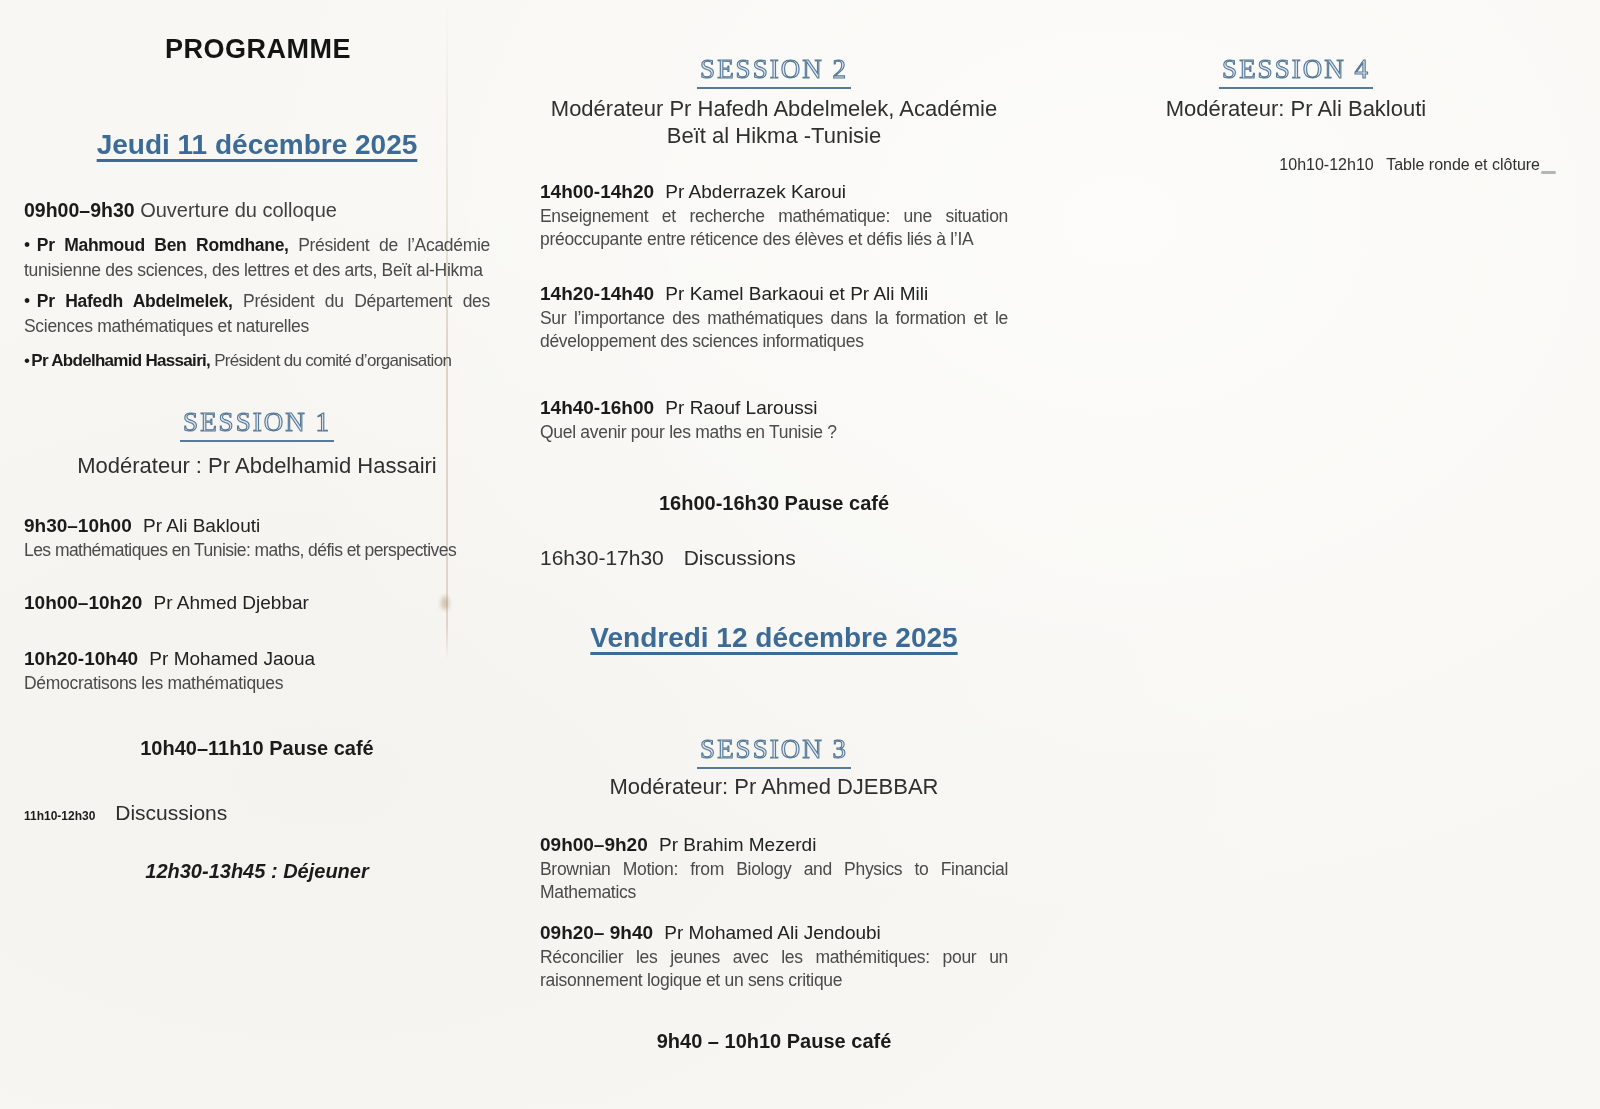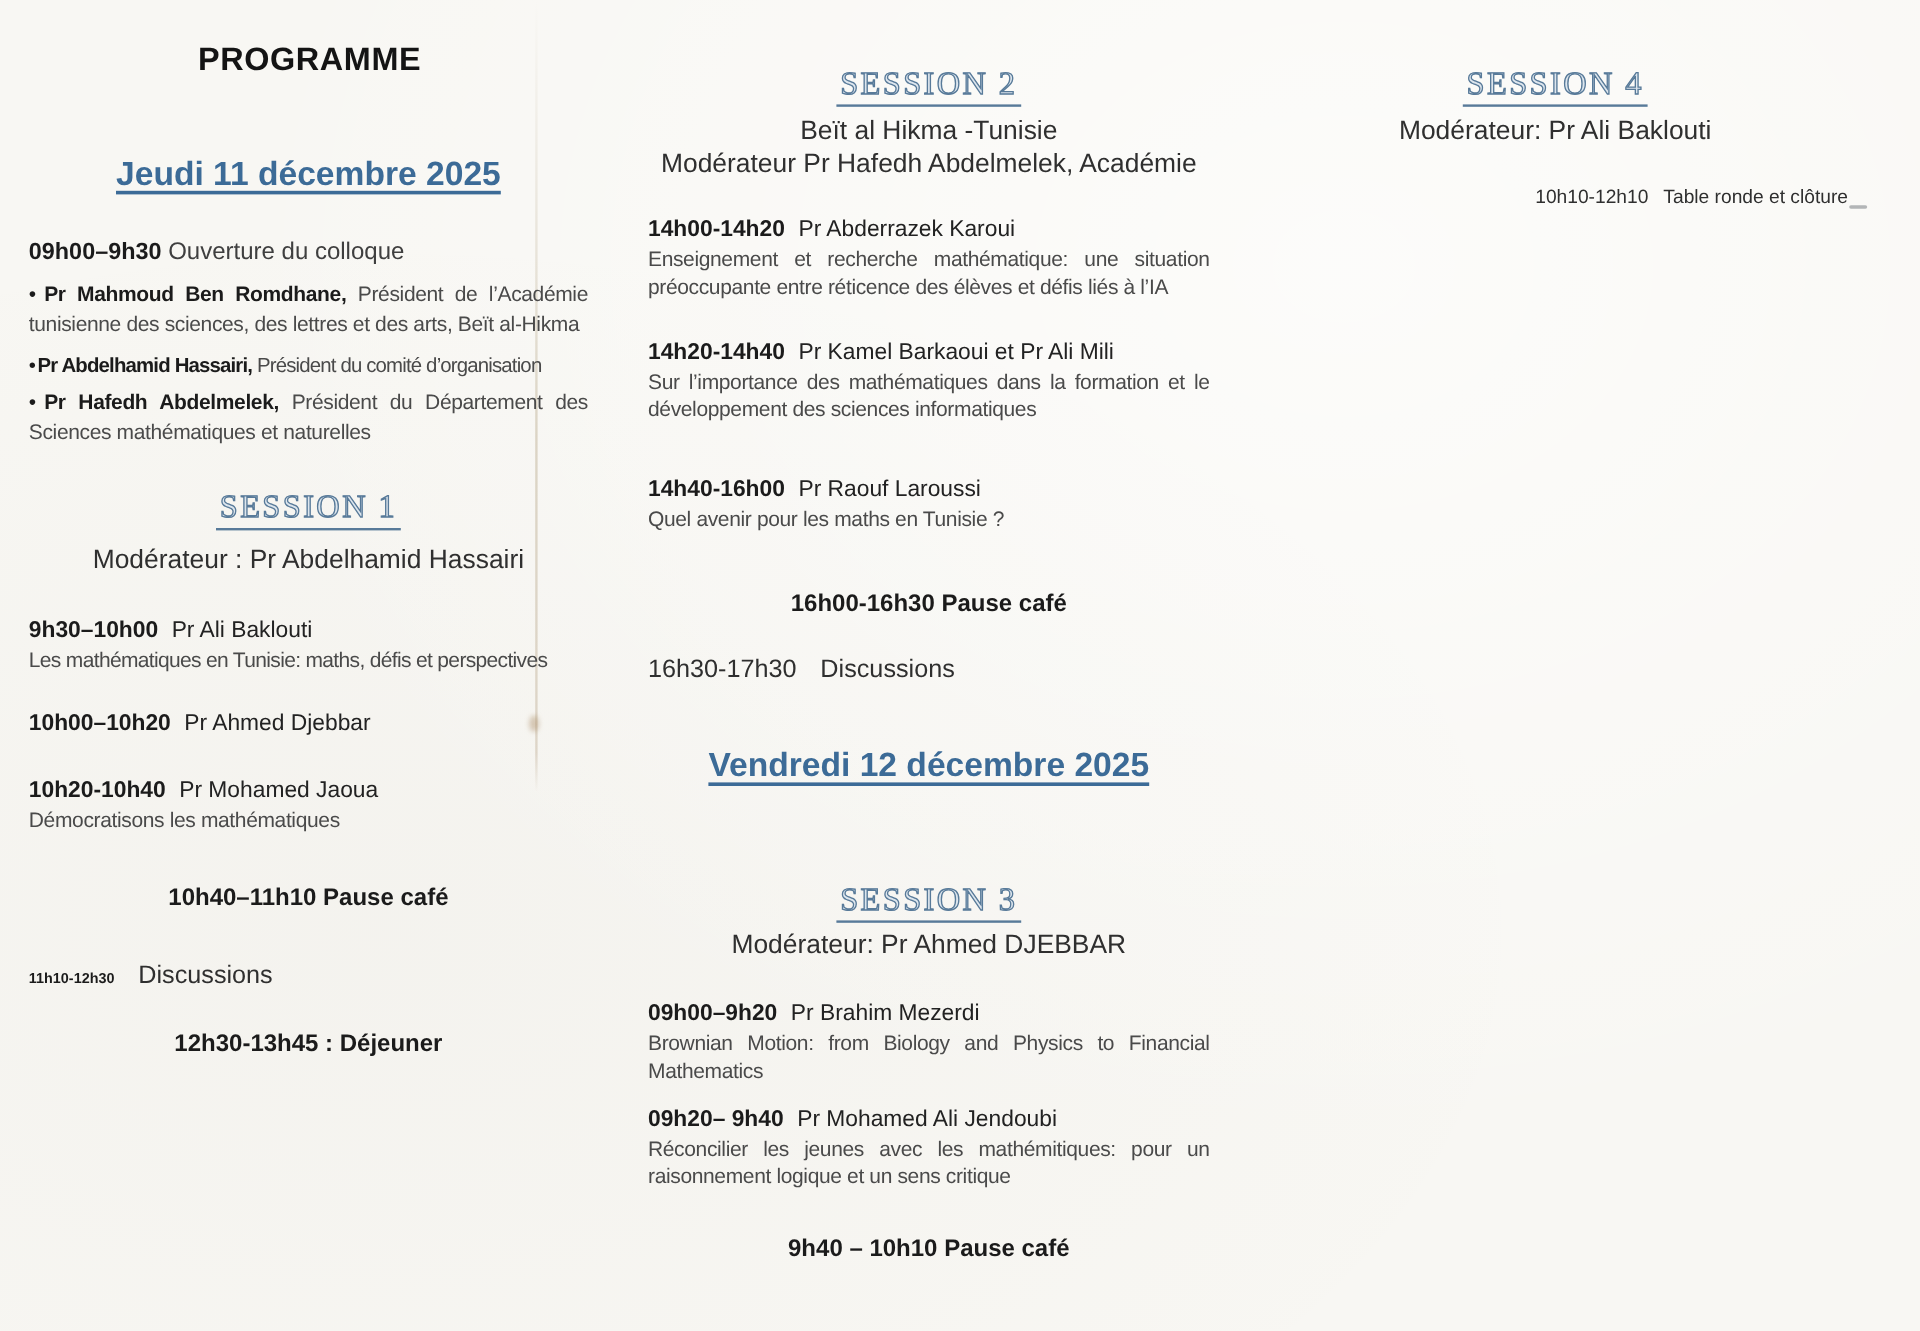--- a/index.html
+++ b/index.html
@@ -64,21 +64,21 @@
     font-size:17.5px;letter-spacing:-0.3px;line-height:23px;color:#4a4a4a;
     text-align:justify;
   }
   .fit1{letter-spacing:-0.55px;}
   .noj{text-align:left;}
 
   .pause{margin-top:40px;text-align:center;font-size:20px;font-weight:bold;color:#1b1b1b;line-height:26px;}
   .disc{font-size:21px;line-height:28px;color:#2f2f2f;}
   .disc b{color:#1b1b1b;font-size:12px;}
   .disc .speaker{margin-left:14px;}
-  .lunch{text-align:center;font-size:20px;font-weight:bold;color:#1b1b1b;line-height:26px;}
+  .lunch{text-align:center;font-size:20px;font-weight:bold;color:#1b1b1b;line-height:26px;font-style:italic;}
 
   .s4item{font-size:16px;line-height:26px;color:#2f2f2f;padding-left:3px;text-align:right;}
   .s4item .speaker{margin-left:8px;}
   .s4item.boldline{font-weight:bold;color:#1b1b1b;}
   .s4item.boldline .speaker{margin-left:14px;}
 
   .crease{
     position:absolute;left:446px;top:0;width:2px;height:660px;
     background:linear-gradient(to bottom, rgba(190,178,155,0) 0%, rgba(185,170,140,0.45) 55%, rgba(150,120,80,0.25) 95%, rgba(150,120,80,0));
     pointer-events:none;
@@ -109,25 +109,25 @@
     </div>
 
     <div class="opening">
       <b>09h00–9h30</b>
       <span class="speaker">Ouverture du colloque</span>
     </div>
 
     <div class="bullet" style="margin-top:10px;">
       <span class="dot">•</span><b>Pr Mahmoud Ben Romdhane,</b><span> Président de l’Académie tunisienne des sciences, des lettres et des arts, Beït al-Hikma</span>
     </div>
+    <div class="bullet" style="margin-top:6px;">
+      <span class="dot">•</span><b>Pr Hafedh Abdelmelek,</b><span> Président du Département des Sciences mathématiques et naturelles</span>
+    </div>
     <div class="bullet tight noj" style="margin-top:9px;">
       <span class="dot" style="margin-right:2px;">•</span><b>Pr Abdelhamid Hassairi,</b><span> Président du comité d’organisation</span>
-    </div>
-    <div class="bullet" style="margin-top:6px;">
-      <span class="dot">•</span><b>Pr Hafedh Abdelmelek,</b><span> Président du Département des Sciences mathématiques et naturelles</span>
     </div>
 
     <div class="session-heading" style="margin-top:34px;">
       <span>SESSION 1</span>
     </div>
     <div class="moderator">Modérateur : Pr Abdelhamid Hassairi</div>
 
     <div class="talk" style="margin-top:34px;">
       <div class="talk-head">
         <b>9h30–10h00</b>
@@ -159,22 +159,22 @@
     </div>
 
     <div class="lunch" style="margin-top:28px;">12h30-13h45 : Déjeuner</div>
   </div>
 
   <div class="col" id="col2">
     <div class="session-heading" style="margin-top:54px;">
       <span>SESSION 2</span>
     </div>
     <div class="moderator" style="margin-top:6px;">
+      <div>Modérateur Pr Hafedh Abdelmelek, Académie</div>
       <div>Beït al Hikma -Tunisie</div>
-      <div>Modérateur Pr Hafedh Abdelmelek, Académie</div>
     </div>
 
     <div class="talk" style="margin-top:30px;">
       <div class="talk-head">
         <b>14h00-14h20</b>
         <span class="speaker">Pr Abderrazek Karoui</span>
       </div>
       <div class="talk-title">Enseignement et recherche mathématique: une situation préoccupante entre réticence des élèves et défis liés à l’IA</div>
     </div>
 

